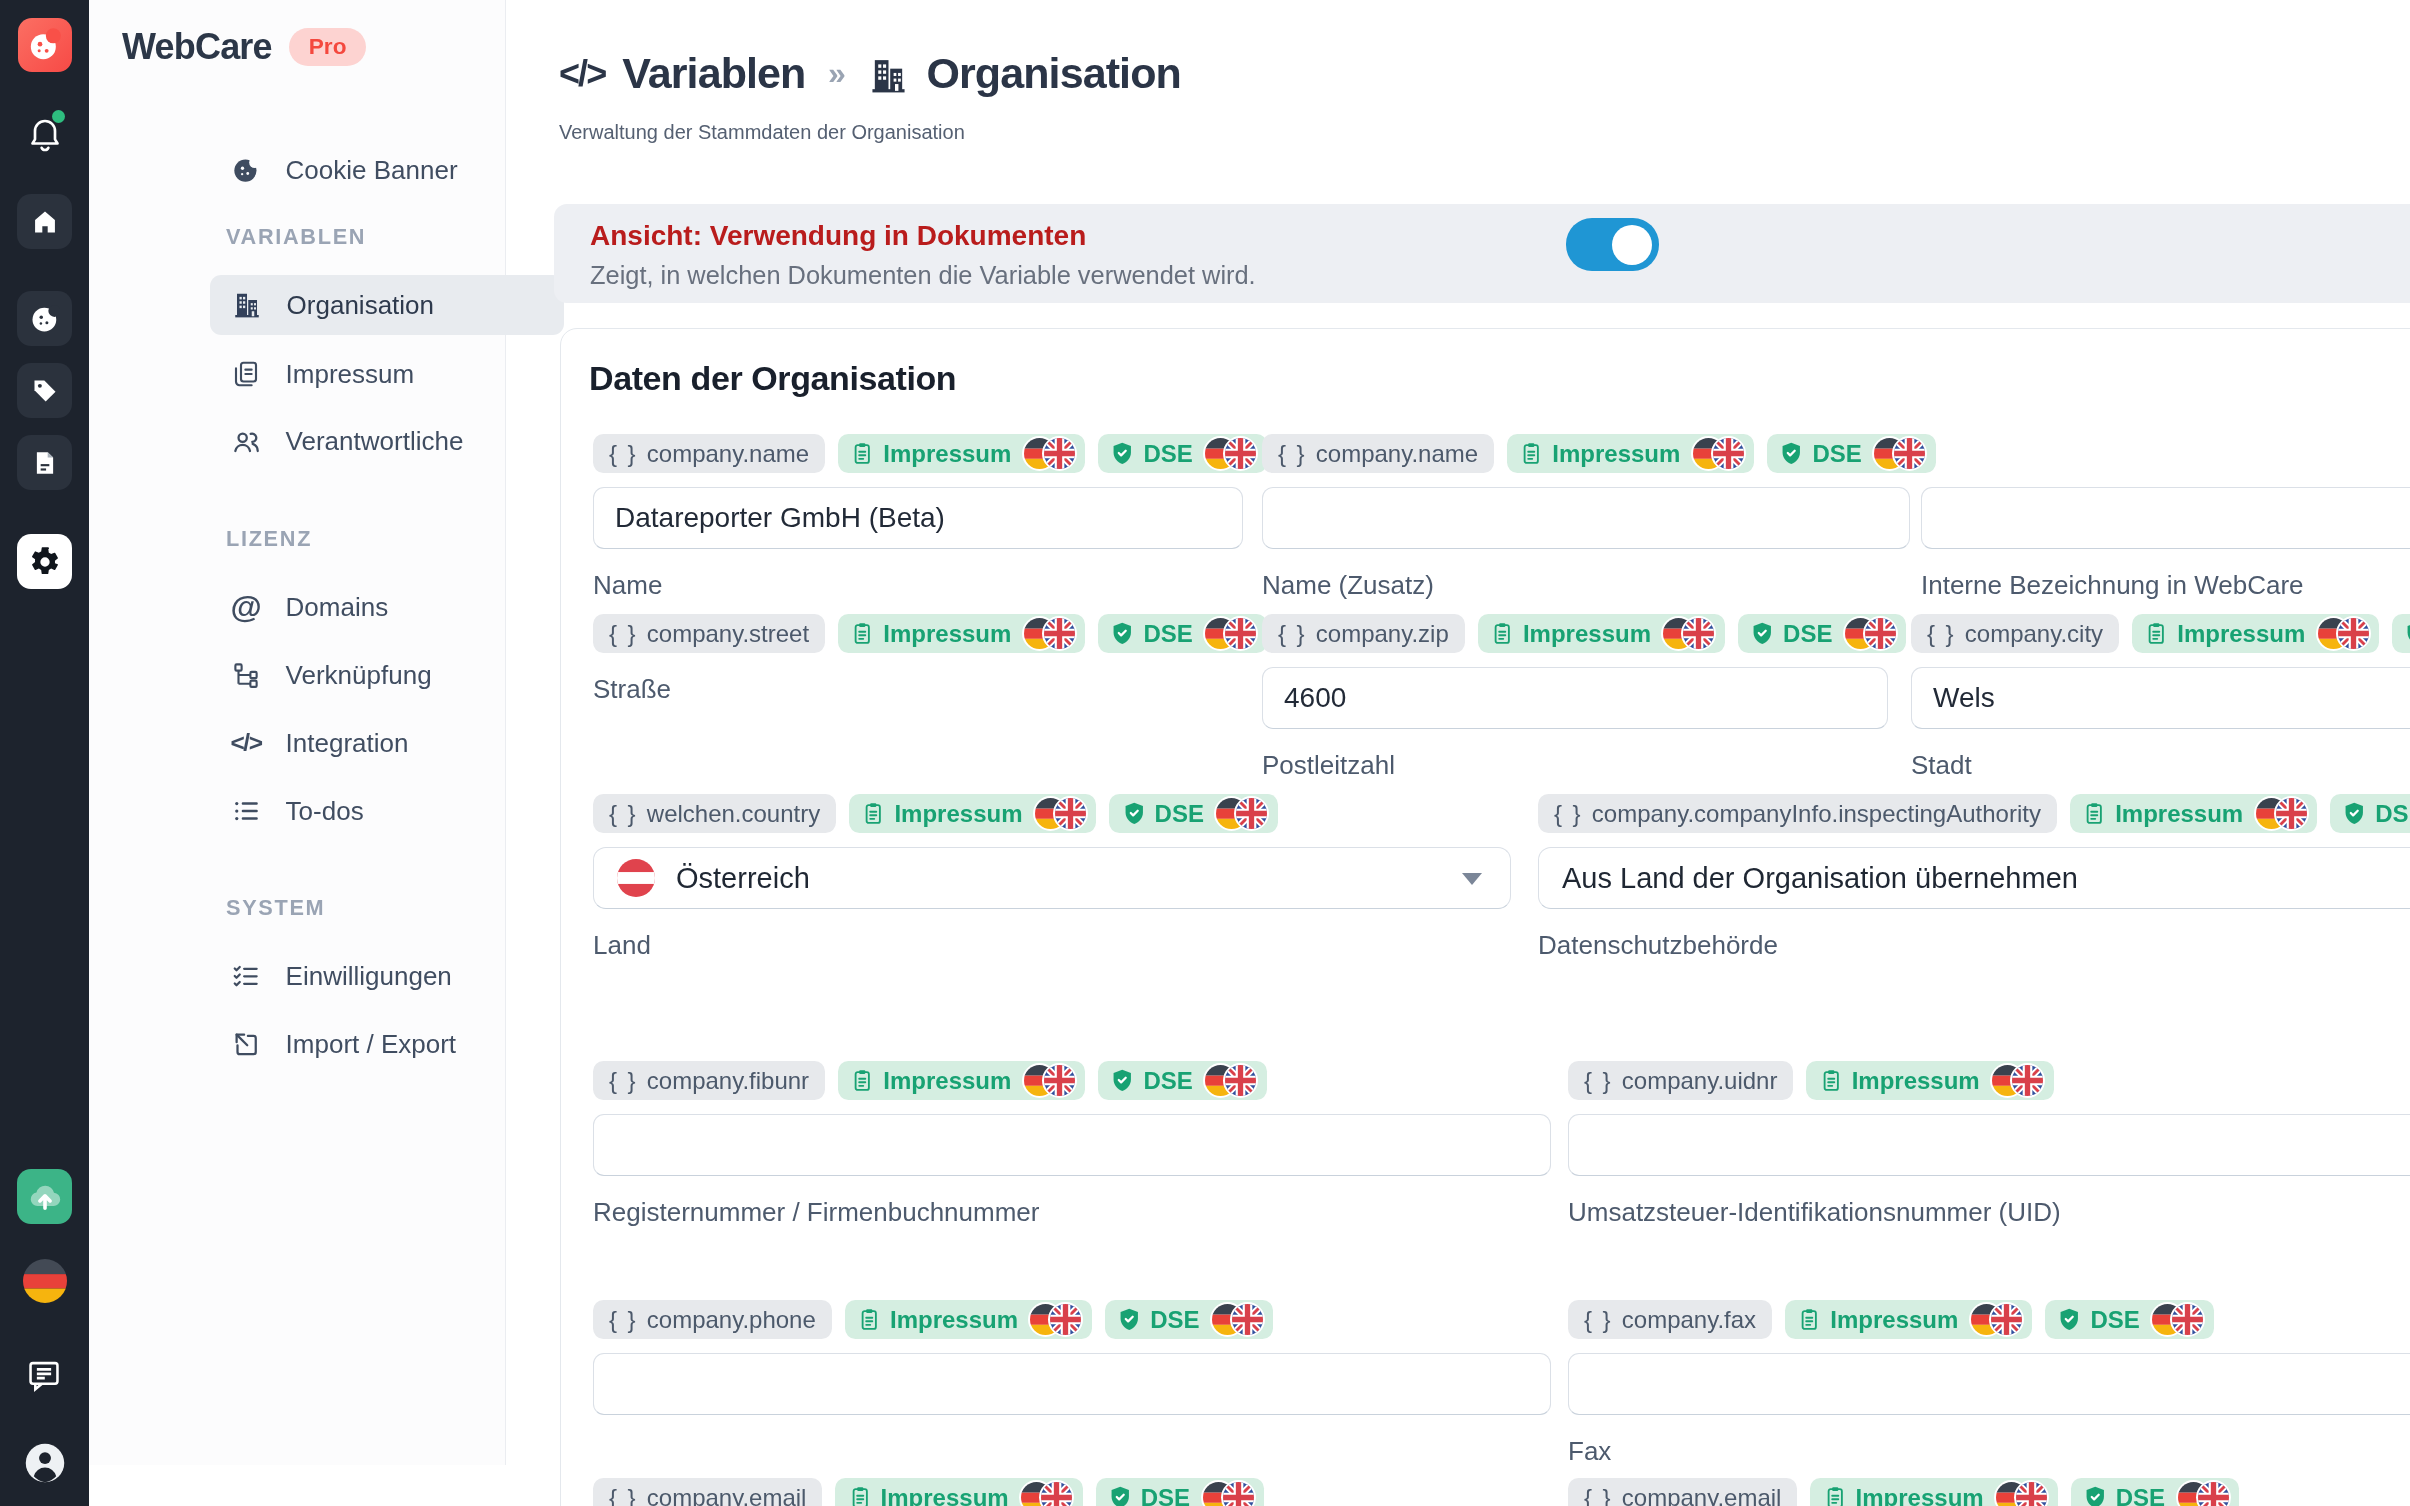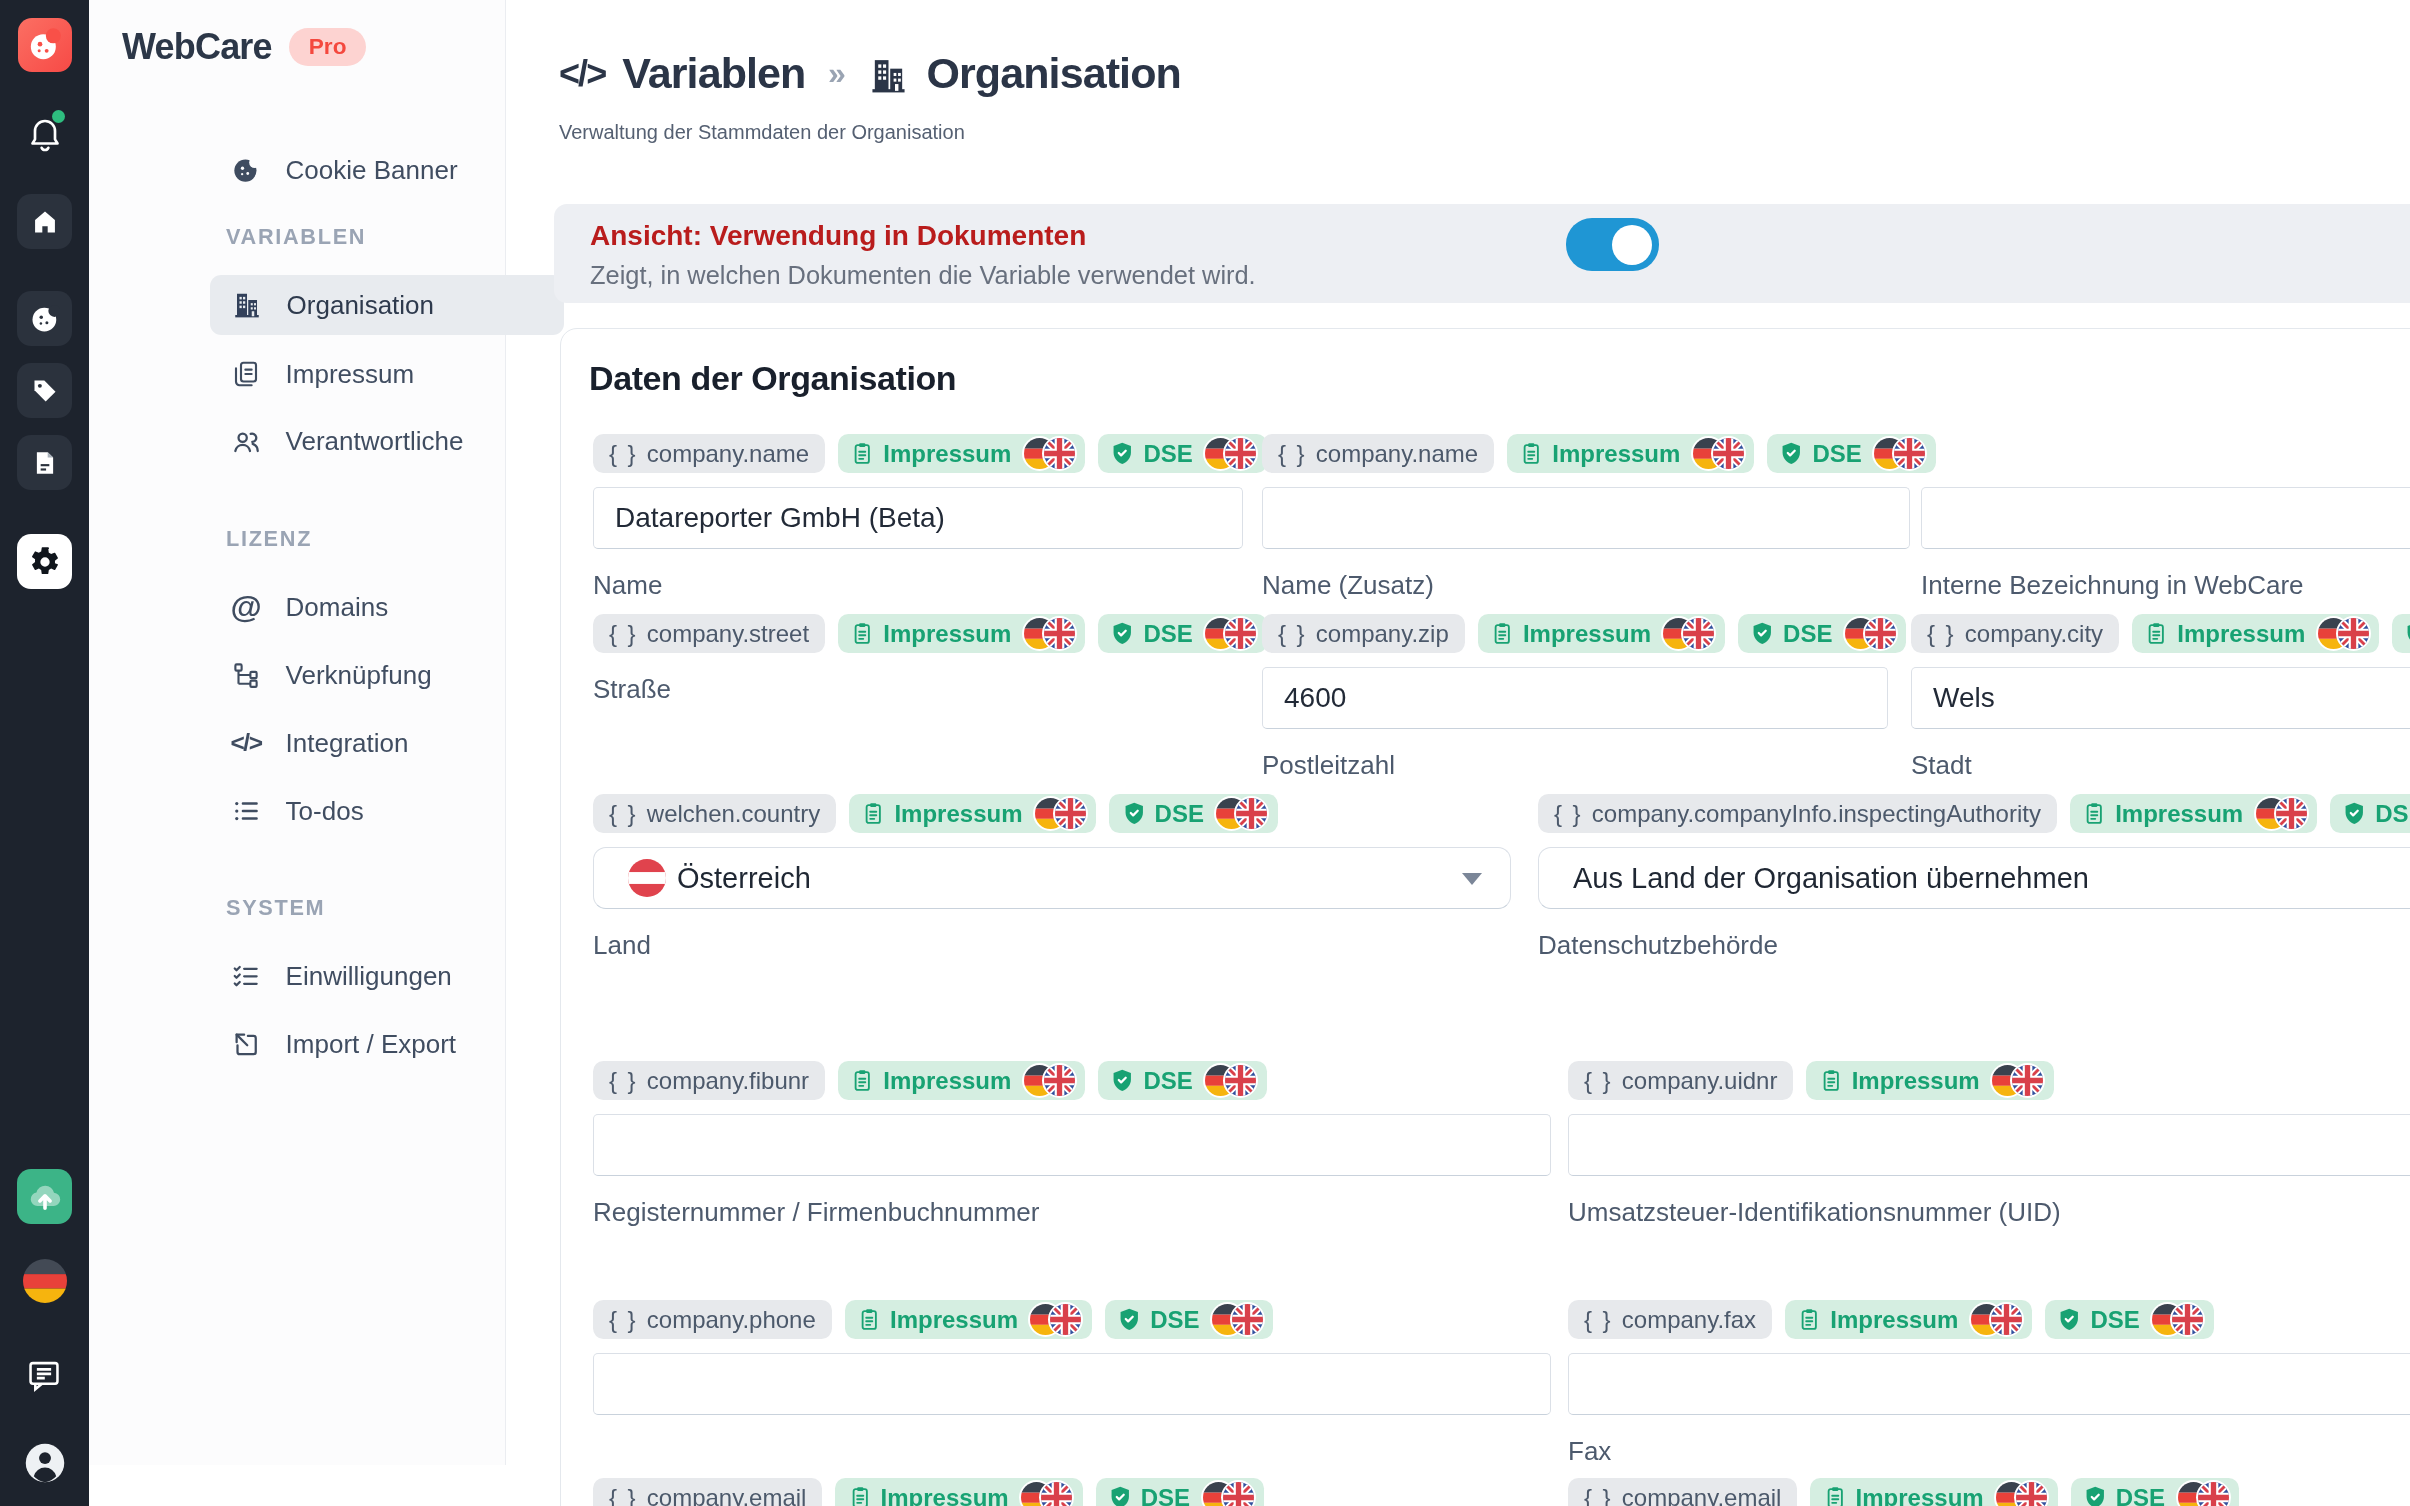--- a/index.html
+++ b/index.html
@@ -57,24 +57,24 @@
   .pill.gray { background:#e7e9ec; color:#4c596b; padding:0 16px; gap:9.4px; }
   .pill.gray i { font-style:normal; letter-spacing:1.9px; }
   .pill.green { background:#d5eee1; color:#18a273; padding:0 8.5px 0 12.2px; gap:8.5px; font-weight:700; }
   .picon { width:24.5px; height:24.5px; display:inline-flex; }
   .picon svg { width:100%; height:100%; }
   .flags { display:inline-flex; margin-left:1.9px; }
   .flagc { width:35px; height:35px; border-radius:50%; border:2.8px solid #fff; overflow:hidden; background:#fff; }
   .flagc svg { display:block; width:100%; height:100%; }
   .flagc + .flagc { margin-left:-15px; }
   .tinput { display:block; width:100%; height:62px; border:1.9px solid #dbe0e7; border-bottom-color:#c9d2dc;
-    border-radius:5px; background:#fff; font-size:28px; color:#222a37; padding:15px 21px;
+    border-radius:11px; background:#fff; font-size:28px; color:#222a37; padding:15px 21px;
     font-family:inherit; outline:none; }
   .selectbox { width:100%; height:62px; border:1.9px solid #dbe0e7; border-bottom-color:#c9d2dc; border-radius:13px;
-    background:#fff; display:flex; align-items:center; gap:11px; padding:0 34px; font-size:29px; color:#1f2733;
+    background:#fff; display:flex; align-items:center; gap:21px; padding:0 23px; font-size:29px; color:#1f2733;
     position:relative; cursor:pointer; }
   .chev { position:absolute; right:28px; top:24.5px; width:0; height:0;
     border-left:10.4px solid transparent; border-right:10.4px solid transparent; border-top:12.2px solid #7b8698; }
   .flag-round { width:38px; height:38px; border-radius:50%; overflow:hidden; flex:0 0 38px; }
   .flag-round svg { display:block; width:100%; height:100%; }
   .flabel { margin-top:21px; font-size:26px; color:#4d5a6d; }
 </style>
 </head>
 <body>
 

